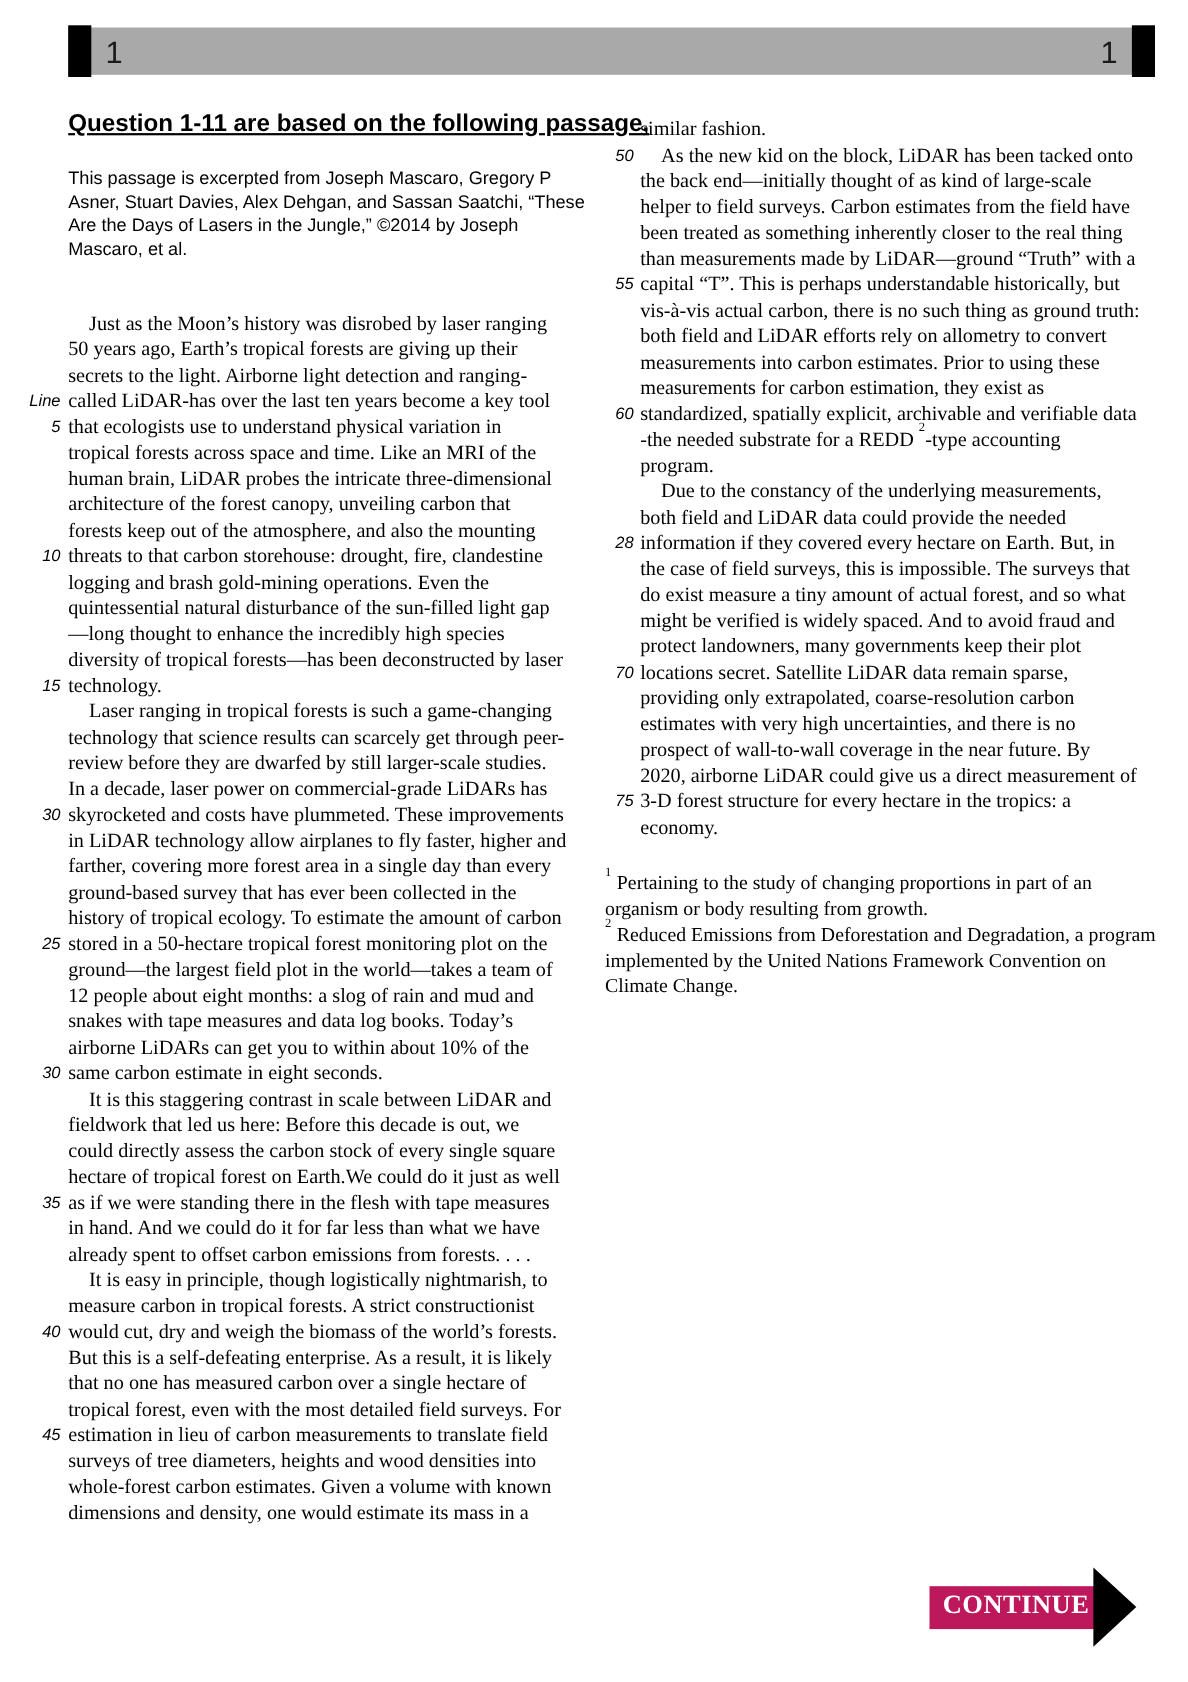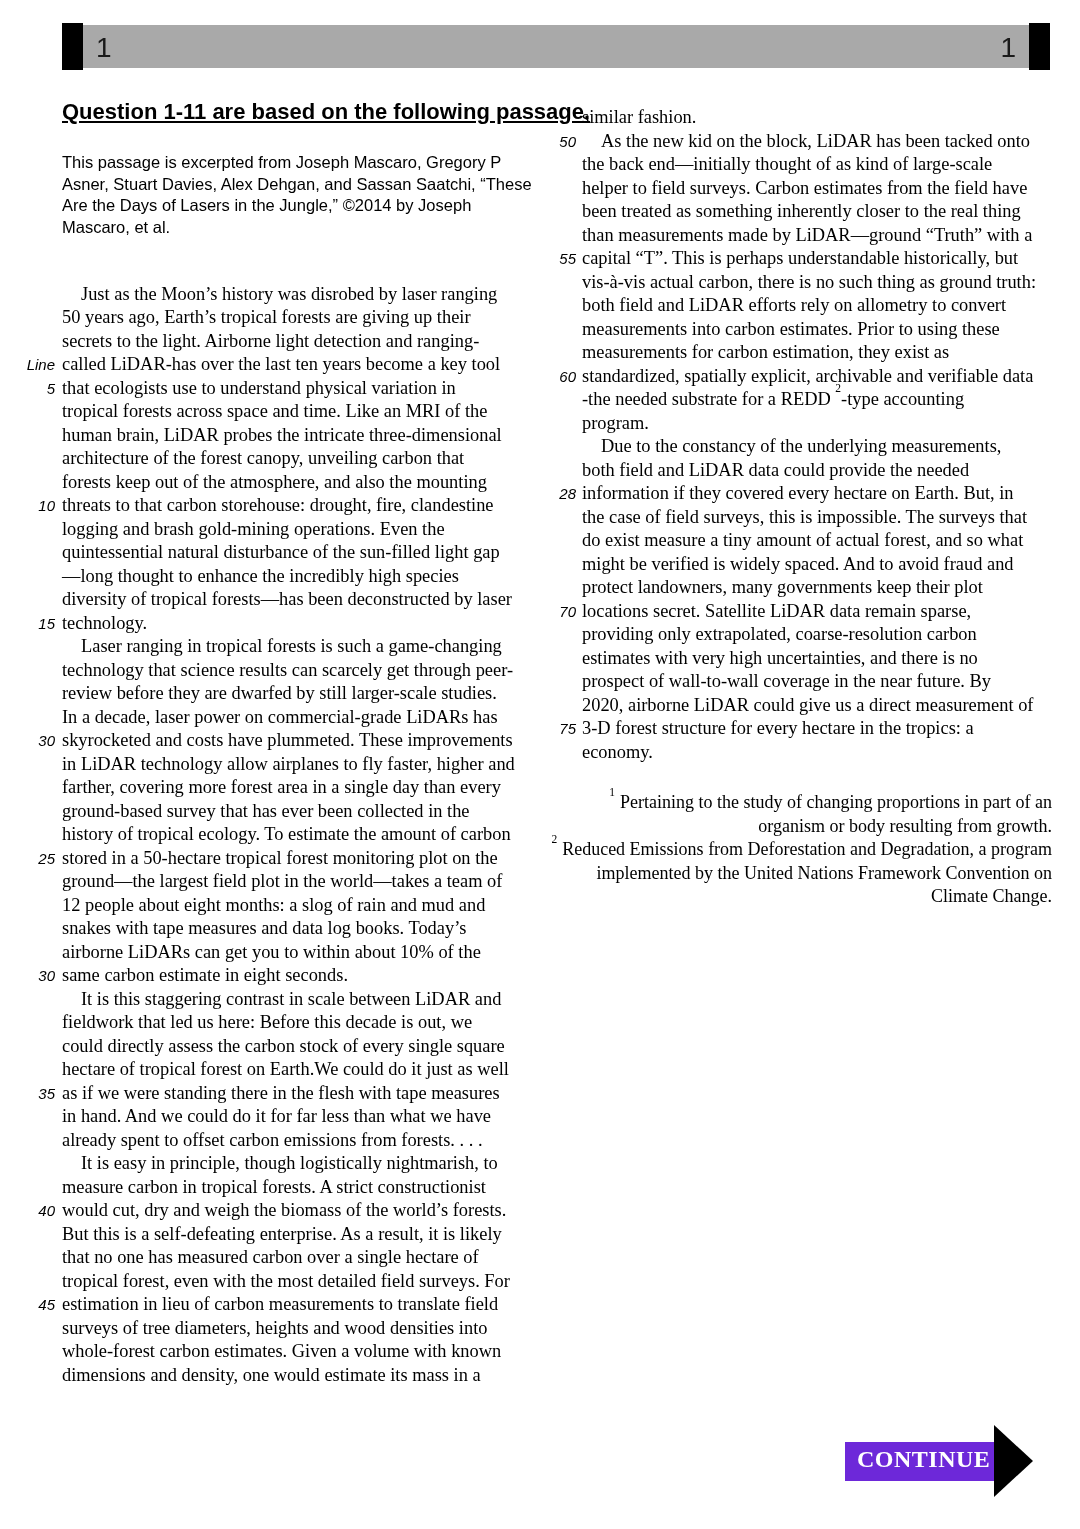--- a/index.html
+++ b/index.html
@@ -43,27 +43,27 @@
     font-family:"Liberation Sans","DejaVu Sans",sans-serif;
     font-style:italic; font-size:15px; line-height:24.5px;
   }
   .col-right .lnum { flex:0 0 26px; margin-right:6px; }
   .ltext { white-space:nowrap; font-size:18.4px; line-height:23.5px; }
   .pline.indent .ltext { padding-left:19px; }
   sup.suptxt { font-size:11.5px; line-height:0; position:relative; top:-6px; }
 
   
   .footnotes { margin-top:27px; width:502px; }
-  .footnote { margin:0; font-size:18px; line-height:23.5px;text-align:right; }
+  .footnote { margin:0; font-size:18px; line-height:23.5px; }
   .footnote sup.suptxt { margin-right:5px; top:-5px; }
 
   
   .continue { position:absolute; left:845px; top:1425px; height:72px; display:flex; align-items:center; }
   .continue-label {
-    display:flex; align-items:center; height:36px; background:#6d28d9; color:#fff;
+    display:flex; align-items:center; height:36px; background:#be185d; color:#fff;
     font-family:"Liberation Serif","DejaVu Serif",serif; font-weight:bold;
     font-size:24px; letter-spacing:0.5px; padding:0 6px 3px 12px;
   }
   .continue-head {
     width:0; height:0; margin-left:-2px;
     border-left:39px solid #000; border-top:36px solid transparent; border-bottom:36px solid transparent;
   }
 </style>
 </head>
 <body>

